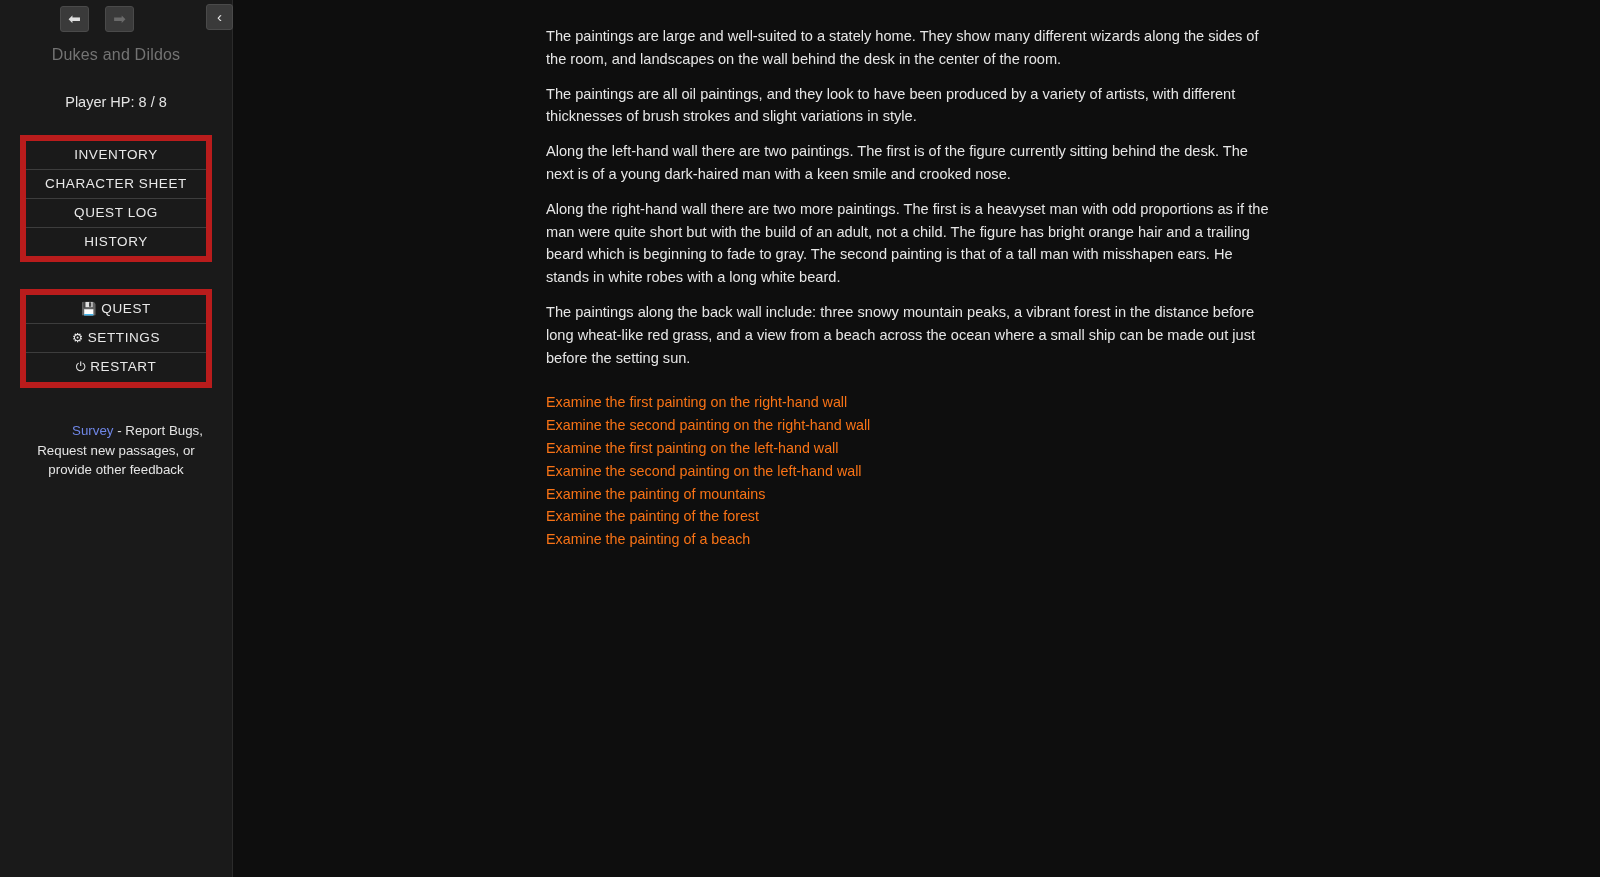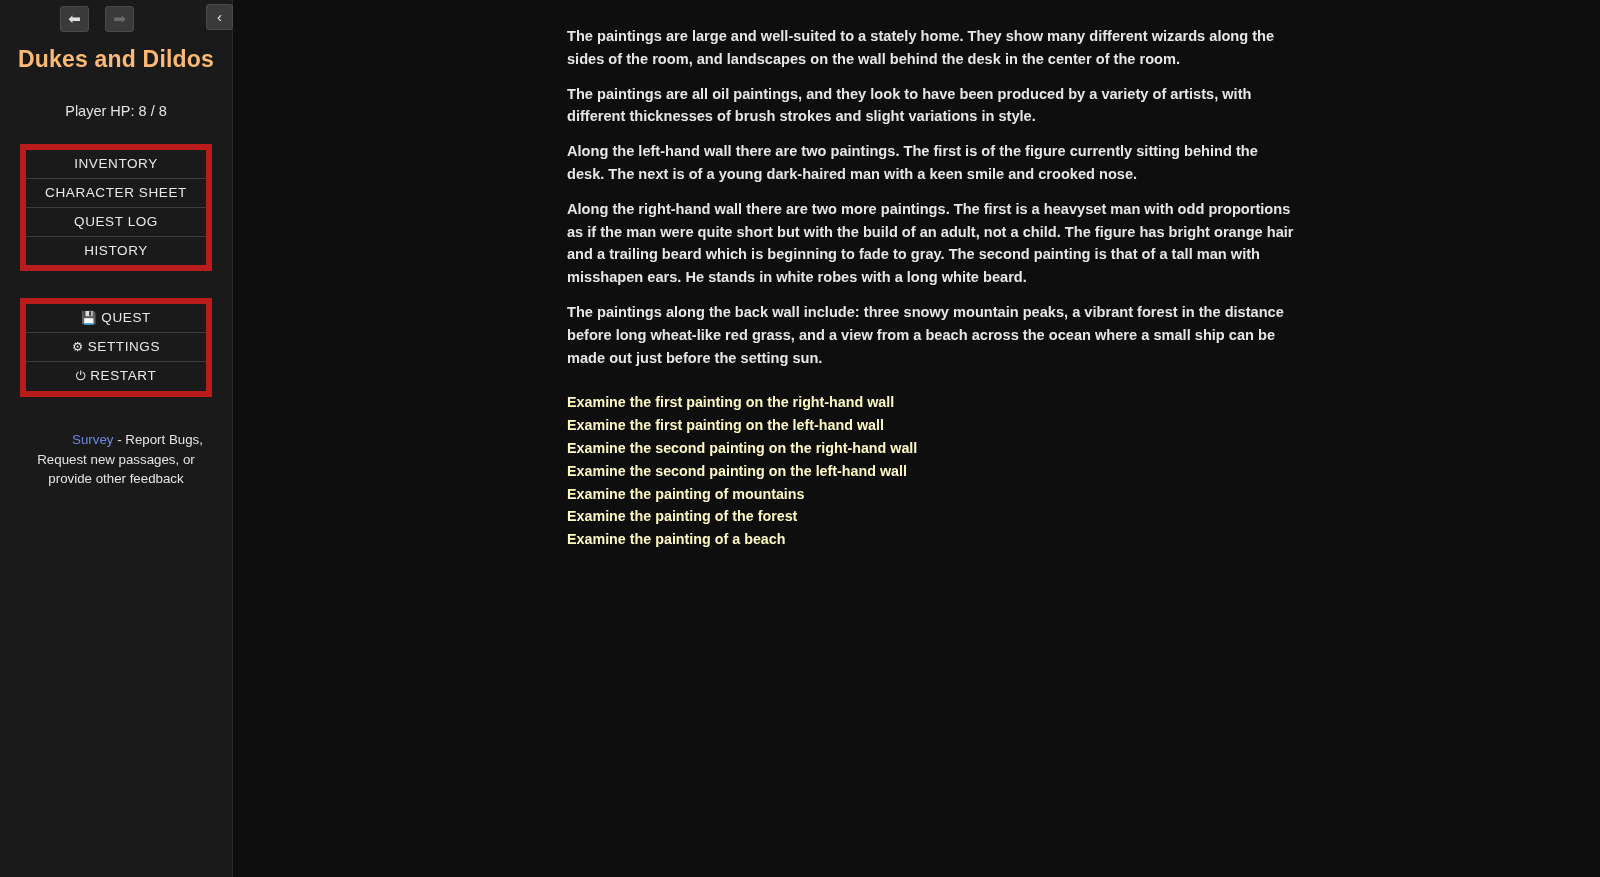--- a/index.html
+++ b/index.html
@@ -67,23 +67,23 @@
     color: #e8e8e8;
     font-size: 15px;
     line-height: 24px;
     text-align: center;
     cursor: pointer;
     user-select: none;
   }
 
   #story-title {
     text-align: center;
-    font-size: 23px;
-    font-weight: bold;
-    color: #fdba74;
+    font-size: 16px;
+    font-weight: normal;
+    color: #737373;
     margin: 12px 0 0 0;
     letter-spacing: 0.2px;
     padding: 0 8px;
   }
 
   #player-hp {
     text-align: center;
     font-size: 14.5px;
     color: #e4e4e4;
     margin-top: 30px;
@@ -128,38 +128,37 @@
   #main {
     flex: 1;
     height: 877px;
     background: #0e0e0e;
     overflow: hidden;
     position: relative;
   }
 
   #passage {
     position: absolute;
-    left: 334px;
+    left: 313px;
     top: 25px;
     width: 730px;
     color: #e6e6e6;
     font-size: 14.6px;
     line-height: 22.8px;
-    font-weight: bold;
   }
 
   #passage p {
     margin: 0 0 12px 0;
   }
   #passage p:last-of-type { margin-bottom: 8px; }
 
   #choices { margin-top: 22px; }
   .choice {
     display: block;
-    color: #fef9c3;
+    color: #f97316;
     font-size: 14.3px;
     line-height: 22.8px;
     text-decoration: none;
     cursor: pointer;
     width: fit-content;
   }
 </style>
 </head>
 <body>
 
@@ -205,22 +204,22 @@
   <div id="main">
     <div id="passage">
       <p>The paintings are large and well-suited to a stately home. They show many different wizards along the sides of the room, and landscapes on the wall behind the desk in the center of the room.</p>
       <p>The paintings are all oil paintings, and they look to have been produced by a variety of artists, with different thicknesses of brush strokes and slight variations in style.</p>
       <p>Along the left-hand wall there are two paintings. The first is of the figure currently sitting behind the desk. The next is of a young dark-haired man with a keen smile and crooked nose.</p>
       <p>Along the right-hand wall there are two more paintings. The first is a heavyset man with odd proportions as if the man were quite short but with the build of an adult, not a child. The figure has bright orange hair and a trailing beard which is beginning to fade to gray. The second painting is that of a tall man with misshapen ears. He stands in white robes with a long white beard.</p>
       <p>The paintings along the back wall include: three snowy mountain peaks, a vibrant forest in the distance before long wheat-like red grass, and a view from a beach across the ocean where a small ship can be made out just before the setting sun.</p>
 
       <div id="choices">
         <a class="choice" href="#">Examine the first painting on the right-hand wall</a>
+        <a class="choice" href="#">Examine the second painting on the right-hand wall</a>
         <a class="choice" href="#">Examine the first painting on the left-hand wall</a>
-        <a class="choice" href="#">Examine the second painting on the right-hand wall</a>
         <a class="choice" href="#">Examine the second painting on the left-hand wall</a>
         <a class="choice" href="#">Examine the painting of mountains</a>
         <a class="choice" href="#">Examine the painting of the forest</a>
         <a class="choice" href="#">Examine the painting of a beach</a>
       </div>
     </div>
   </div>
 
 </div>
 

